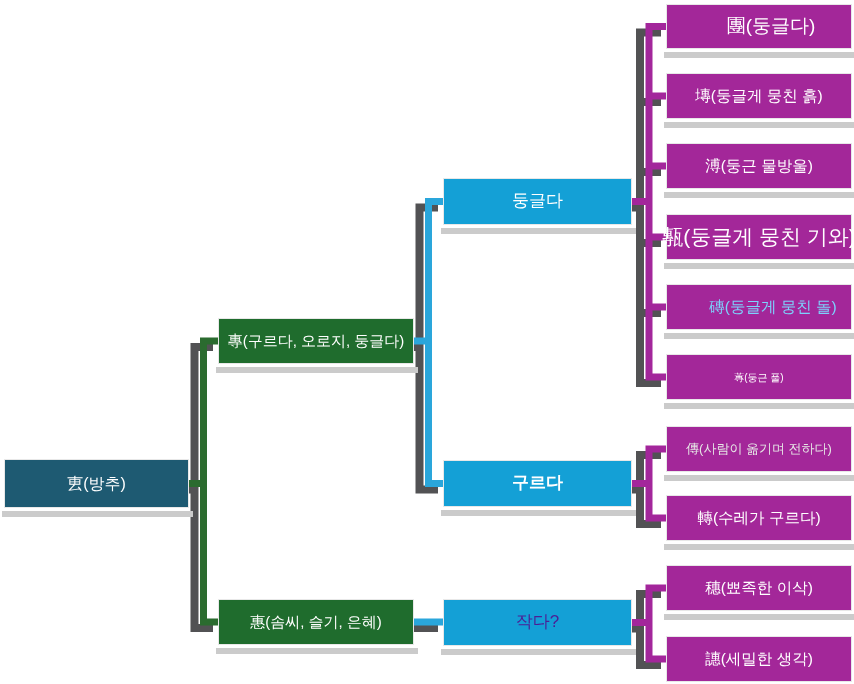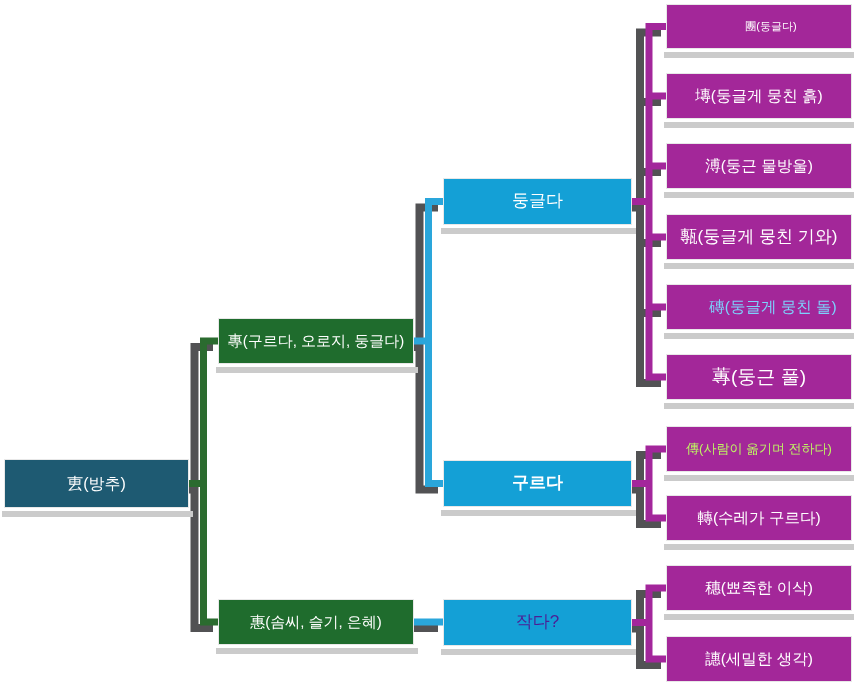--- a/index.html
+++ b/index.html
@@ -69,39 +69,39 @@
     </div>
     <div class="node" style="left: 443px; top: 178px; width: 189px; height: 47px; font-size: 17px; background: rgb(20, 160, 214); color: rgb(255, 255, 255);">
       <span class="label">둥글다</span>
     </div>
     <div class="node" style="left: 443px; top: 460px; width: 189px; height: 47px; font-size: 17px; background: rgb(20, 160, 214); color: rgb(255, 255, 255); font-weight: bold;">
       <span class="label">구르다</span>
     </div>
     <div class="node" style="left: 443px; top: 599px; width: 189px; height: 47px; font-size: 17px; background: rgb(20, 160, 214); color: #4c1d95;">
       <span class="label">작다?</span>
     </div>
-    <div class="node" style="left: 666px; top: 4px; width: 186px; height: 45px; font-size: 11px; background: rgb(163, 39, 153); color: rgb(255, 255, 255); padding-left: 24px;">
+    <div class="node" style="left: 666px; top: 4px; width: 186px; height: 45px; font-size: 19px; background: rgb(163, 39, 153); color: rgb(255, 255, 255); padding-left: 24px;">
       <span class="label">團(둥글다)</span>
     </div>
     <div class="node" style="left: 666px; top: 73px; width: 186px; height: 46px; font-size: 15.5px; background: rgb(163, 39, 153); color: rgb(255, 255, 255);">
       <span class="label">塼(둥글게 뭉친 흙)</span>
     </div>
     <div class="node" style="left: 666px; top: 143px; width: 186px; height: 46px; font-size: 15.5px; background: rgb(163, 39, 153); color: rgb(255, 255, 255);">
       <span class="label">溥(둥근 물방울)</span>
     </div>
-    <div class="node" style="left: 666px; top: 214px; width: 186px; height: 46px; font-size: 17px; background: rgb(163, 39, 153); color: rgb(255, 255, 255);">
+    <div class="node" style="left: 666px; top: 214px; width: 186px; height: 46px; font-size: 21px; background: rgb(163, 39, 153); color: rgb(255, 255, 255);">
       <span class="label">甎(둥글게 뭉친 기와)</span>
     </div>
     <div class="node" style="left: 666px; top: 284px; width: 186px; height: 46px; font-size: 15.5px; background: rgb(163, 39, 153); color: #7dd3fc; padding-left: 28px;">
       <span class="label">磚(둥글게 뭉친 돌)</span>
     </div>
-    <div class="node" style="left: 666px; top: 354px; width: 186px; height: 46px; font-size: 19px; background: rgb(163, 39, 153); color: rgb(255, 255, 255); text-align: center;">
+    <div class="node" style="left: 666px; top: 354px; width: 186px; height: 46px; font-size: 10px; background: rgb(163, 39, 153); color: rgb(255, 255, 255); text-align: center;">
       <span class="label">蓴(둥근 풀)</span>
     </div>
-    <div class="node" style="left: 666px; top: 426px; width: 186px; height: 46px; font-size: 13px; background: rgb(163, 39, 153); color: #bef264;">
+    <div class="node" style="left: 666px; top: 426px; width: 186px; height: 46px; font-size: 13px; background: rgb(163, 39, 153); color: #e5e5e5;">
       <span class="label">傳(사람이 옮기며 전하다)</span>
     </div>
     <div class="node" style="left: 666px; top: 495px; width: 186px; height: 46px; font-size: 15.5px; background: rgb(163, 39, 153); color: rgb(255, 255, 255); text-align: center;">
       <span class="label">轉(수레가 구르다)</span>
     </div>
     <div class="node" style="left: 666px; top: 565px; width: 186px; height: 46px; font-size: 15.5px; background: rgb(163, 39, 153); color: rgb(255, 255, 255);">
       <span class="label">穗(뾰족한 이삭)</span>
     </div>
     <div class="node" style="left: 666px; top: 636px; width: 186px; height: 46px; font-size: 15.5px; background: rgb(163, 39, 153); color: rgb(255, 255, 255);">
       <span class="label">譓(세밀한 생각)</span>

